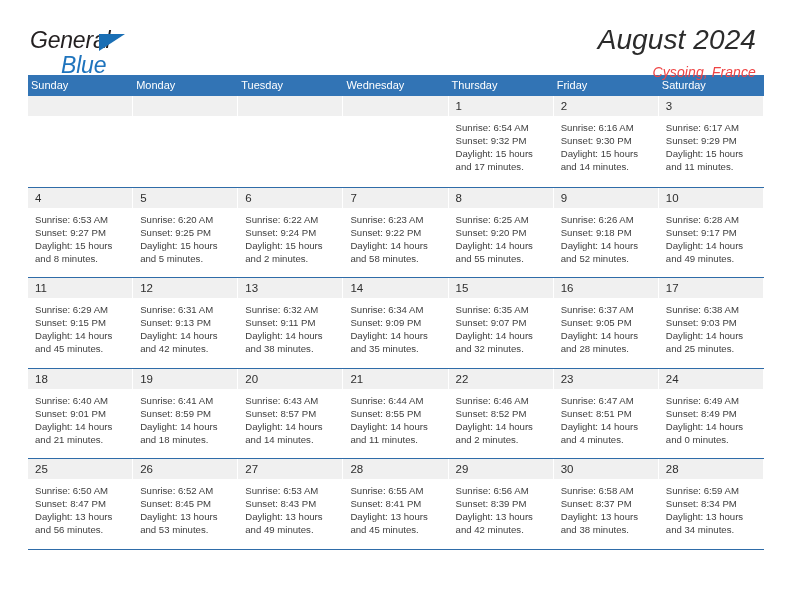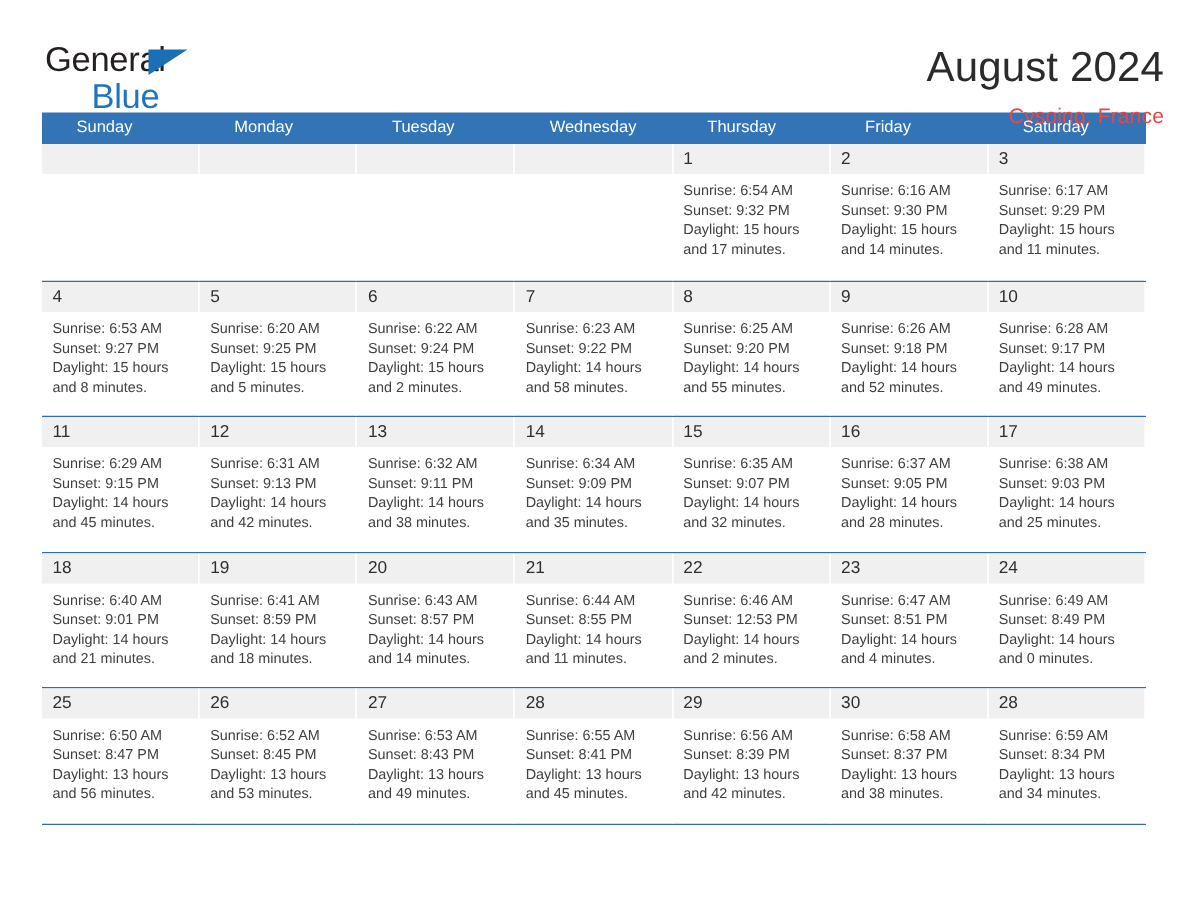--- a/index.html
+++ b/index.html
@@ -13,24 +13,25 @@
     position: relative;
     width: 792px;
     height: 612px;
     background: #ffffff;
     padding: 0;
   }
 
   
   .header {
     display: flex;
-    align-items: flex-start;
+    align-items: center;
     justify-content: space-between;
-    padding: 28px 16px 0 30px;
+    padding: 28px 36px 0 30px;
     height: 75px;
+    font-style: italic;
   }
   .logo {
     position: relative;
     width: 120px;
     height: 46px;
     line-height: 1;
   }
   .logo-general {
     font-size: 23px;
     color: #231f20;
@@ -82,21 +83,21 @@
   .dow-row {
     display: flex;
     background: #3274b5;
     height: 21px;
   }
   .dow {
     flex: 1 1 0;
     color: #ffffff;
     font-size: 11px;
     line-height: 21px;
-    padding-left: 23px;
+    padding-left: 3px;
     white-space: nowrap;
   }
 
   .week {
     display: flex;
     border-top: 1.6px solid #2f6ca8;
     height: 90.5px;
   }
   .week:first-of-type { border-top: none; }
 
@@ -365,21 +366,21 @@
               <div>Sunrise: 6:44 AM</div>
               <div>Sunset: 8:55 PM</div>
               <div>Daylight: 14 hours</div>
               <div>and 11 minutes.</div>
             </div>
           </div>
           <div class="cell">
             <div class="datebar"><span class="daynum">22</span></div>
             <div class="info">
               <div>Sunrise: 6:46 AM</div>
-              <div>Sunset: 12:53 PM</div>
+              <div>Sunset: 8:52 PM</div>
               <div>Daylight: 14 hours</div>
               <div>and 2 minutes.</div>
             </div>
           </div>
           <div class="cell">
             <div class="datebar"><span class="daynum">23</span></div>
             <div class="info">
               <div>Sunrise: 6:47 AM</div>
               <div>Sunset: 8:51 PM</div>
               <div>Daylight: 14 hours</div>

